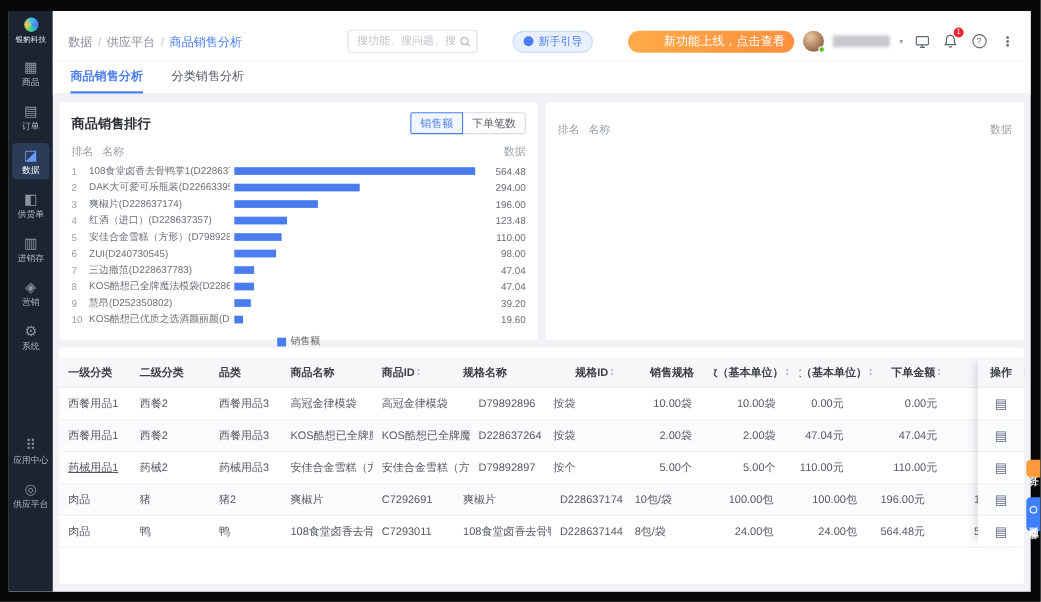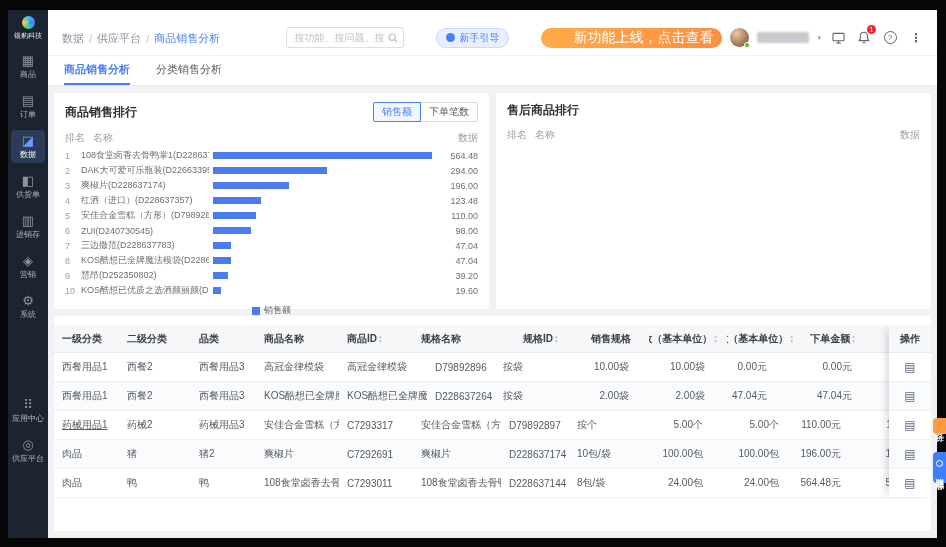--- a/index.html
+++ b/index.html
@@ -34,21 +34,21 @@
   .crumb.current{color:var(--accent);cursor:default;}
   .sep{color:#c0c4cc;}
   .top-actions{display:flex;align-items:center;gap:8px;}
   .search{width:118px;height:21px;border:1px solid #dcdfe6;border-radius:3px;background:#fff;display:flex;align-items:center;}
   .search input{border:0;outline:0;flex:1;min-width:0;font-size:10px;padding:0 4px 0 7px;color:#333;background:transparent;font-family:inherit;}
   .search input::placeholder{color:#bfc3cb;}
   .search svg{margin-right:5px;flex:0 0 auto;}
   .pill{height:20px;border:none;border-radius:10px;font-size:10px;display:flex;align-items:center;gap:4px;padding:0 9px;cursor:pointer;font-family:inherit;white-space:nowrap;margin-left:24px;}
   .pill.guide{background:#e8f0ff;color:var(--accent);border:1px solid #c6dbff;}
   .gdot{width:9px;height:9px;border-radius:50%;background:var(--accent);display:inline-block;}
-  .pill.promo{background:linear-gradient(90deg,#ffab4a,#ff8f3d);color:#fff;font-size:14px;padding-left:32px;}
+  .pill.promo{background:linear-gradient(90deg,#ffab4a,#ff8f3d);color:#fff;font-size:11px;padding-left:32px;}
   .avatar{width:19px;height:19px;border-radius:50%;background:radial-gradient(circle at 35% 30%,#e8c9a0,#9a6b4f 70%,#6c452f);position:relative;cursor:pointer;flex:0 0 auto;}
   .status-dot{position:absolute;right:-1px;bottom:-1px;width:6px;height:6px;background:#52c41a;border:1px solid #fff;border-radius:50%;}
   .redacted{width:52px;height:11px;border-radius:2px;background:#c7c9cd;filter:blur(1.3px);}
   .chev{color:#9aa0a8;font-size:7px;cursor:pointer;}
   .hicon{width:18px;height:18px;display:flex;align-items:center;justify-content:center;color:#5f6670;position:relative;font-size:12px;cursor:pointer;}
   .badge{position:absolute;top:-4px;right:-3px;background:var(--badge);color:#fff;font-size:7px;line-height:9px;min-width:9px;height:9px;border-radius:5px;text-align:center;padding:0 1px;font-style:normal;}
   .help-circle{width:13px;height:13px;border:1px solid #5f6670;border-radius:50%;font-size:8px;display:flex;align-items:center;justify-content:center;color:#5f6670;}
   .more-glyph{font-size:12px;font-weight:bold;}
 
   .tabbar{height:30px;background:#fff;border-bottom:1px solid #e7e9ee;display:flex;align-items:stretch;padding:0 16px;gap:26px;}
@@ -310,23 +310,20 @@
                   <span class="val">19.60</span>
                 </div>
               </div>
             <div class="legend">
               <i class="lg-sq"></i>
               <span>销售额</span>
             </div>
           </section>
 
           <section class="card">
-            <div class="card-head">
-              <h3>售后商品排行</h3>
-            </div>
             <div class="cols">
               <span class="c-rank">排名</span>
               <span class="c-name">名称</span>
               <span class="c-val">数据</span>
             </div>
             <div class="empty-body"></div>
           </section>
 
         </div>
 
@@ -419,21 +416,20 @@
                   <div class="tcell num" style="flex: 0 0 78px; width: 78px;">2.00袋</div>
                   <div class="tcell num" style="flex: 0 0 76px; width: 76px;">2.00袋</div>
                   <div class="tcell num" style="flex: 0 0 62px; width: 62px;">47.04元</div>
                   <div class="tcell num" style="flex: 0 0 85px; width: 85px;">47.04元</div>
                 </div>
                 <div class="trow">
                   <div class="tcell" style="flex: 0 0 65px; width: 65px; text-decoration: underline;">药械用品1</div>
                   <div class="tcell" style="flex: 0 0 72px; width: 72px;">药械2</div>
                   <div class="tcell" style="flex: 0 0 65px; width: 65px;">药械用品3</div>
                   <div class="tcell" style="flex: 0 0 83px; width: 83px;">安佳合金雪糕（方形）</div>
-                  <div class="tcell" style="flex: 0 0 74px; width: 74px;">C7293317</div>
                   <div class="tcell" style="flex: 0 0 88px; width: 88px;">安佳合金雪糕（方形）</div>
                   <div class="tcell" style="flex: 0 0 68px; width: 68px;">D79892897</div>
                   <div class="tcell" style="flex: 0 0 66px; width: 66px;">按个</div>
                   <div class="tcell num" style="flex: 0 0 78px; width: 78px;">5.00个</div>
                   <div class="tcell num" style="flex: 0 0 76px; width: 76px;">5.00个</div>
                   <div class="tcell num" style="flex: 0 0 62px; width: 62px;">110.00元</div>
                   <div class="tcell num" style="flex: 0 0 85px; width: 85px;">110.00元</div>
                 </div>
                 <div class="trow alt">
                   <div class="tcell" style="flex: 0 0 65px; width: 65px;">肉品</div>

